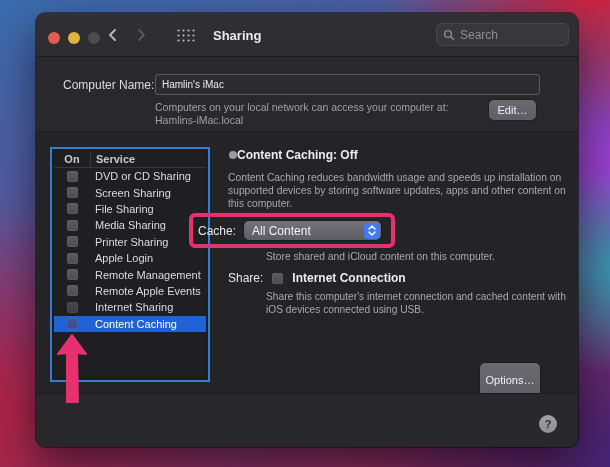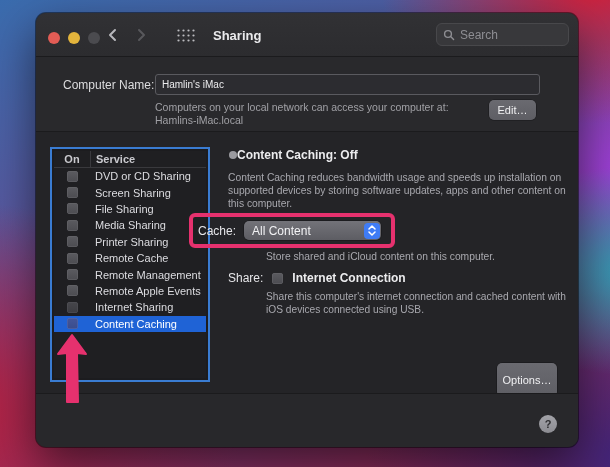--- a/index.html
+++ b/index.html
@@ -119,21 +119,21 @@
     border-radius:4px; background:#3f7cf6; display:flex; align-items:center; justify-content:center; }
 
   .cache-note { position:absolute; left:230px; top:119px; font-size:10.3px; color:#a8a8ae; }
 
   .share-row { position:absolute; left:192px; top:139px; display:flex; align-items:center; gap:9px; }
   .share-label { font-size:12px; color:#e6e6e9; }
   .share-option { font-size:12px; font-weight:bold; color:#ececee; }
   .share-desc { position:absolute; left:230px; top:158px; width:312px;
     font-size:10.2px; color:#a8a8ae; line-height:13px; }
 
-  .options-btn { position:absolute; left:461px; top:231px; width:60px; height:34px; }
+  .options-btn { position:absolute; left:444px; top:231px; width:60px; height:34px; }
 
   
   .sec-footer { position:absolute; left:0; top:380px; width:100%; height:54px;
     background:#28282b; border-top:1px solid #1b1b1d; border-radius:0 0 10px 10px; }
   .help-btn { position:absolute; right:21px; top:21px; width:18px; height:18px;
     border-radius:50%; background:linear-gradient(#a2a2a8,#8c8c92);
     border:none; color:#2d2d30; font-size:11px; font-weight:bold;
     display:flex; align-items:center; justify-content:center;
     font-family:"Liberation Sans", sans-serif;
   }
@@ -231,21 +231,21 @@
         <div class="svc-row">
           <span class="cb-wrap">
               <span class="checkbox"></span>
             </span>
           <span class="lbl">Printer Sharing</span>
         </div>
         <div class="svc-row">
           <span class="cb-wrap">
               <span class="checkbox"></span>
             </span>
-          <span class="lbl">Remote Cache</span>
+          <span class="lbl">Apple Login</span>
         </div>
         <div class="svc-row">
           <span class="cb-wrap">
               <span class="checkbox"></span>
             </span>
           <span class="lbl">Remote Management</span>
         </div>
         <div class="svc-row">
           <span class="cb-wrap">
               <span class="checkbox"></span>

